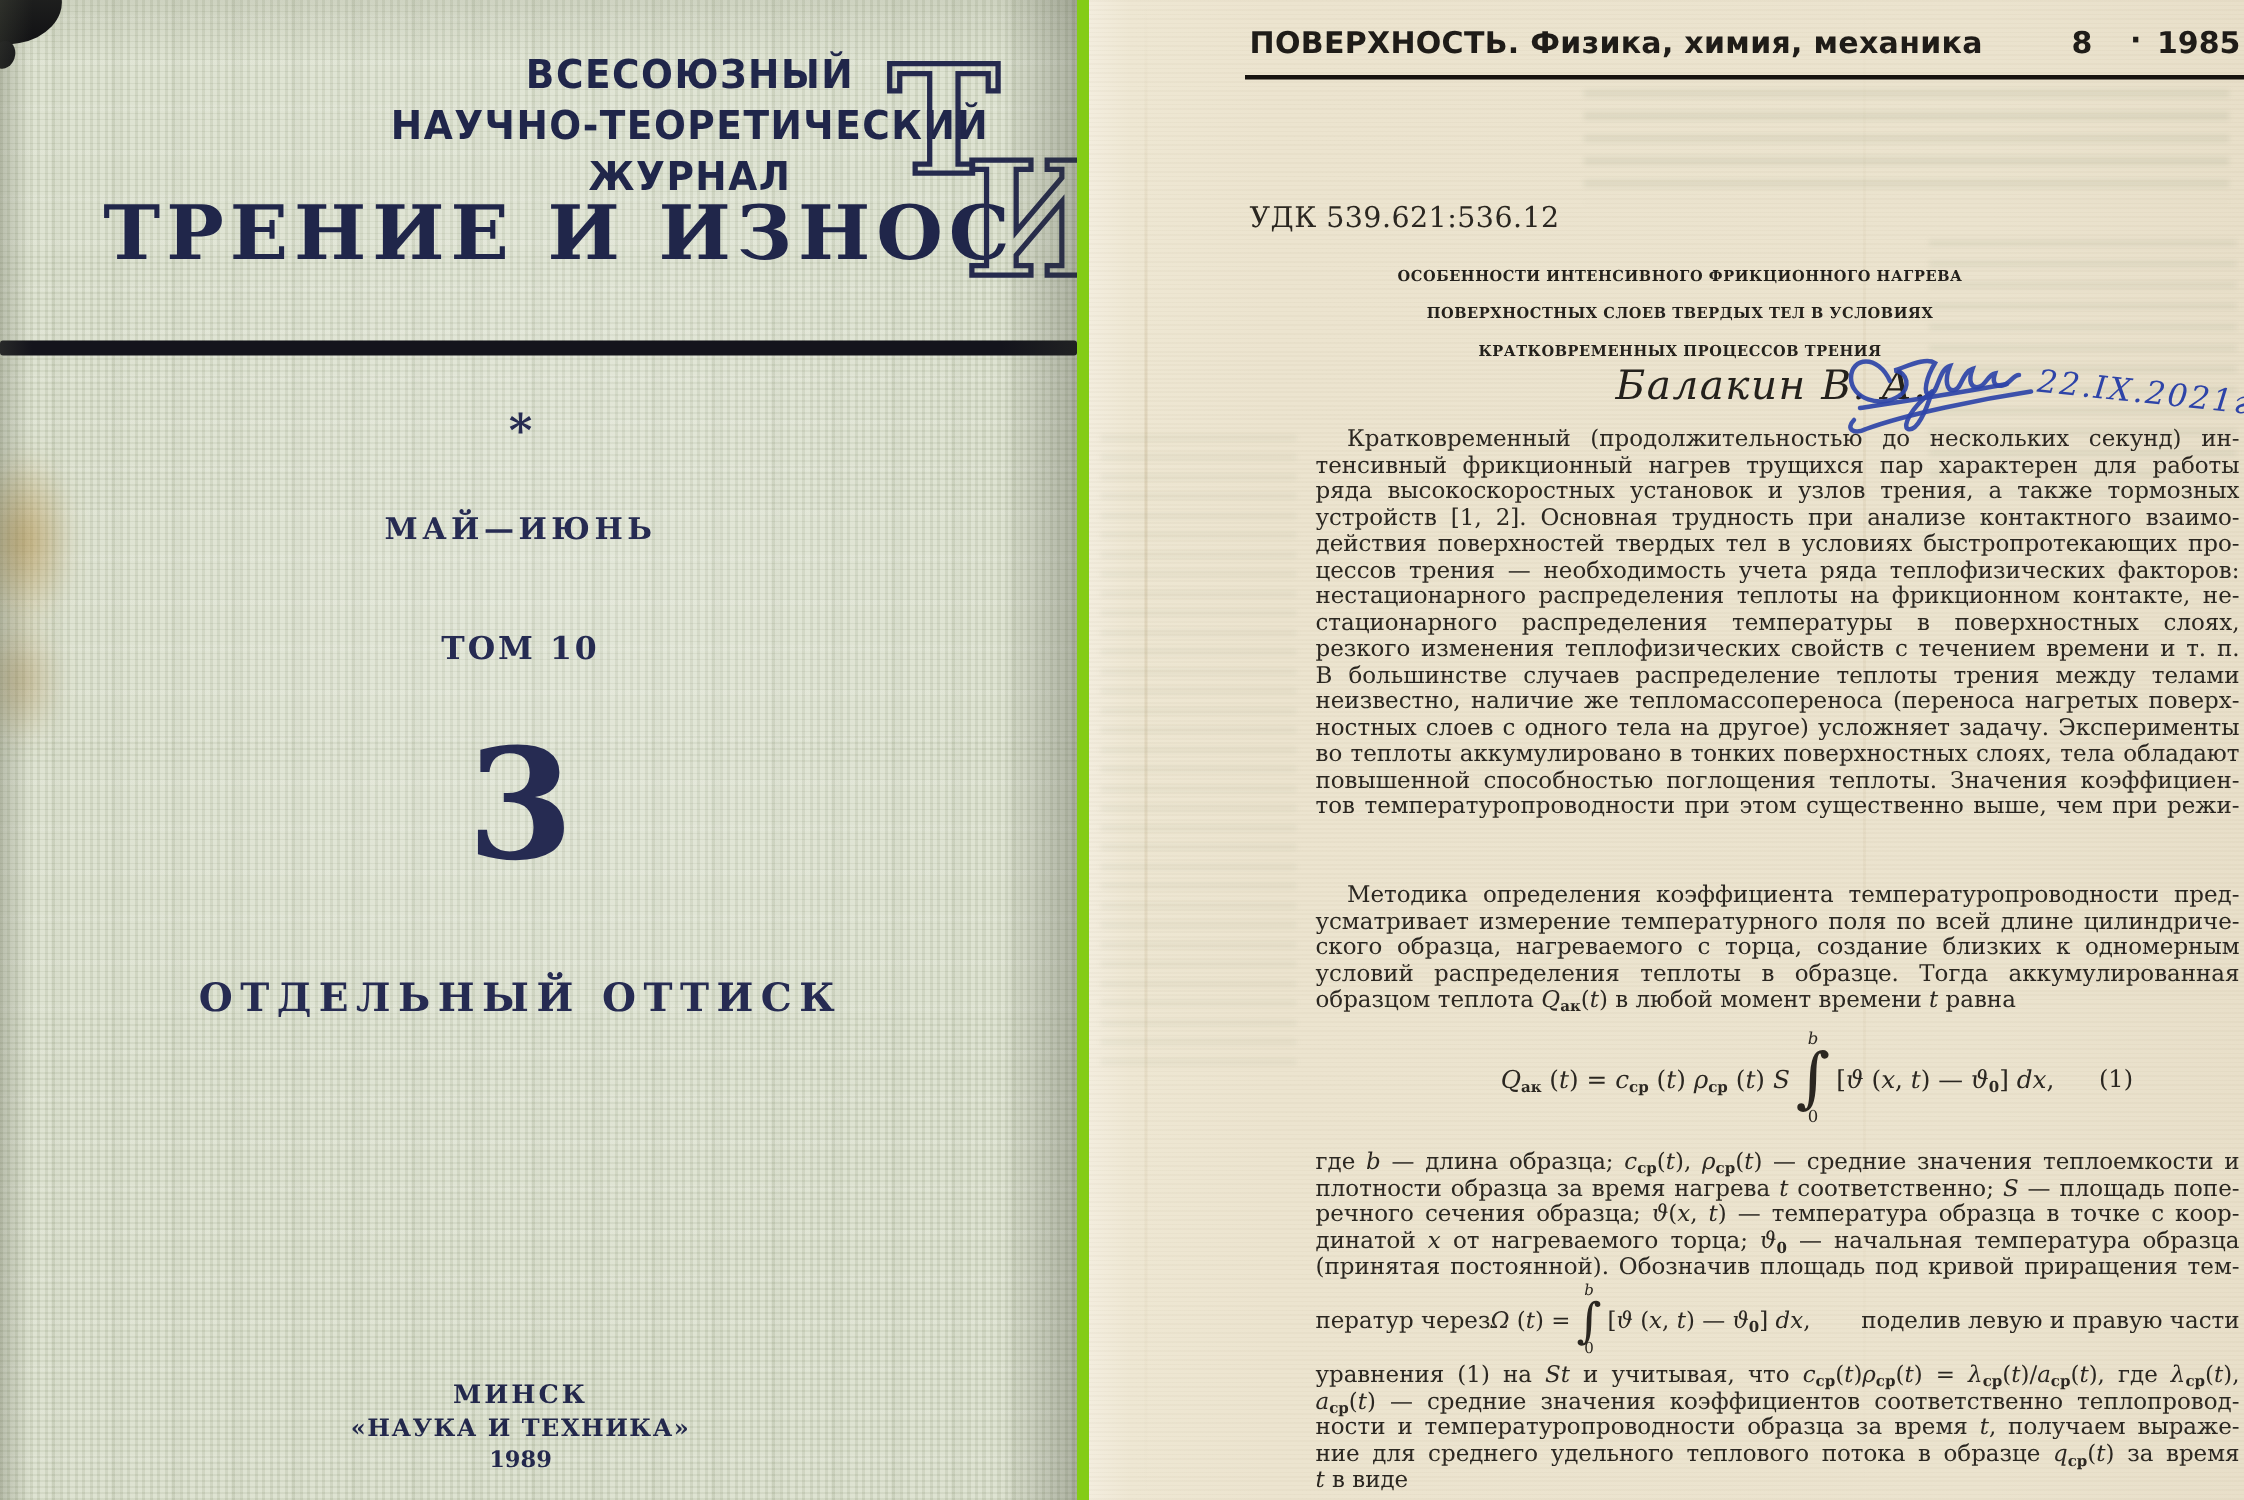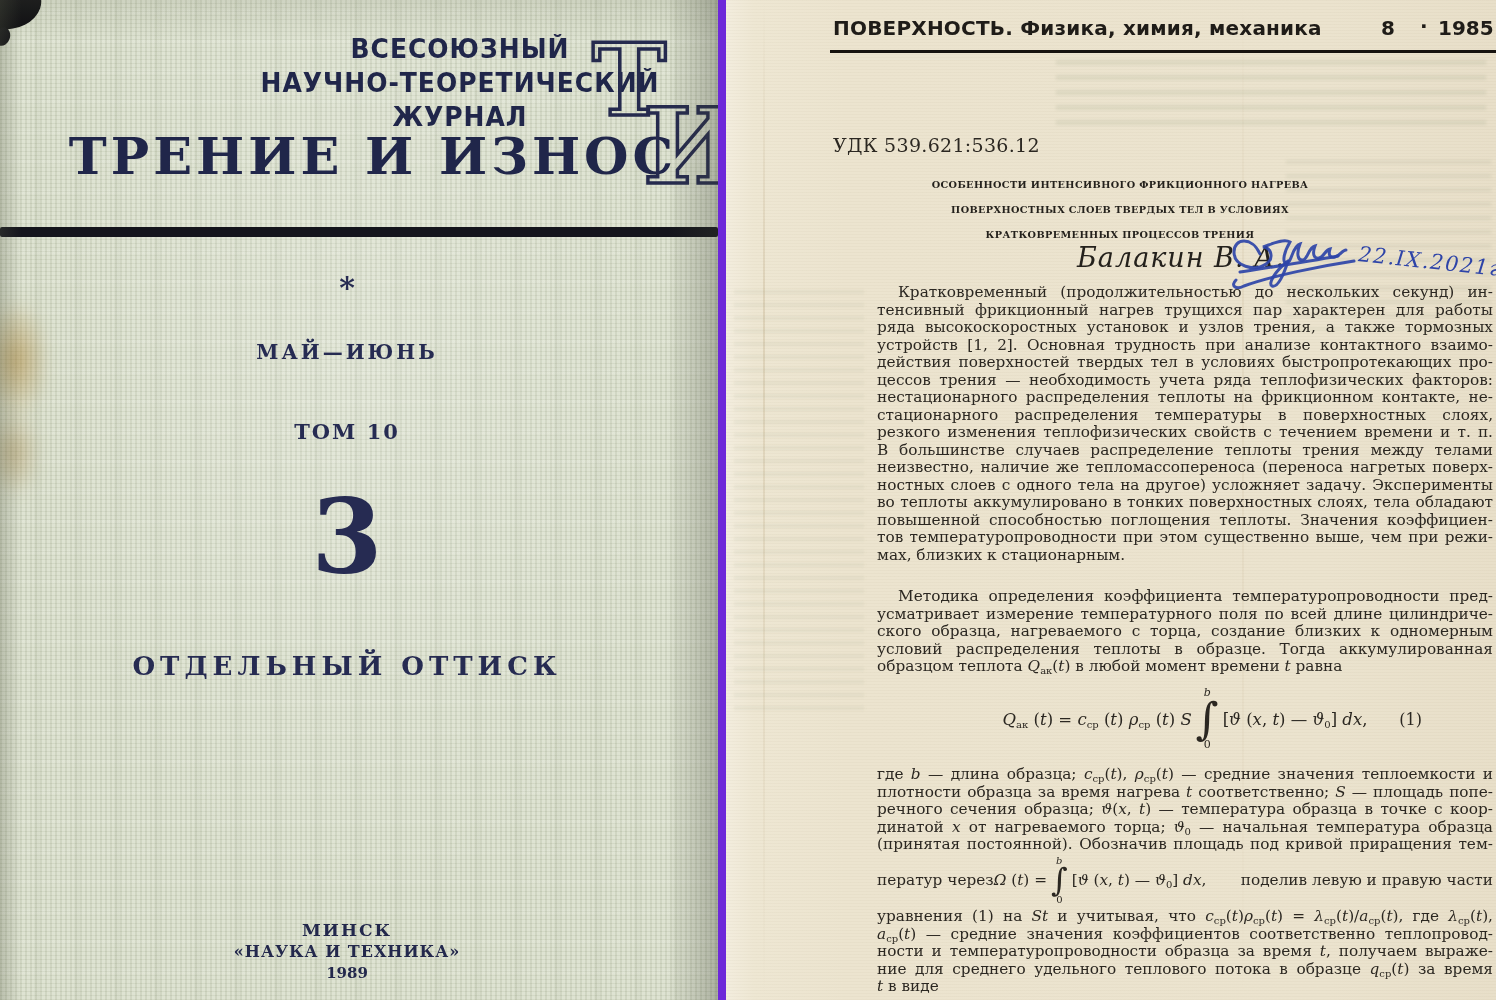--- a/index.html
+++ b/index.html
@@ -1,16 +1,16 @@
 <!DOCTYPE html>
 <html><head>
 <meta charset="utf-8">
 <style>
   html,body{margin:0;padding:0;background:#060606;}
-  .stage{position:relative;width:1496px;height:1000px;background:#6d28d9;overflow:hidden;
+  .stage{position:relative;width:1496px;height:1000px;background:#84cc16;overflow:hidden;
          font-family:"DejaVu Serif",serif;}
 
   
   .page-left{position:absolute;left:0;top:0;width:718px;height:1000px;overflow:hidden;
     background-color:#d8ddca;
     background-image:
       radial-gradient(ellipse at 50% 38%, rgba(255,255,255,.16), rgba(0,0,0,0) 62%),
       repeating-linear-gradient(90deg, rgba(151,160,133,.16) 0 2px, rgba(238,242,230,.16) 2px 5px),
       repeating-linear-gradient(0deg, rgba(146,156,128,.15) 0 1px, rgba(246,249,240,.10) 1px 4px),
       repeating-linear-gradient(90deg, rgba(0,0,0,0) 0 34px, rgba(120,132,104,.08) 34px 40px),
@@ -79,21 +79,21 @@
   .signature{position:absolute;left:500px;top:228px;width:150px;height:72px;overflow:visible;}
   .sig-path{stroke:#2e44a8;stroke-width:3;fill:none;stroke-linecap:round;opacity:.92;}
   .hw-date{position:absolute;left:632px;top:250px;font-size:21px;font-style:italic;color:#2e44a8;
            transform:rotate(6deg);letter-spacing:1.5px;white-space:nowrap;}
 
   .para{position:absolute;left:151px;width:616px;font-size:15.3px;color:#2b2721;}
   .jline{line-height:17.5px;height:17.5px;text-align:justify;text-align-last:justify;}
   .jline.last{text-align-last:left;}
   .indent-first .jline:first-child{text-indent:21px;}
   .p1{top:284px;} .p2{top:588px;} .p3{top:766px;} .p4{top:908px;}
-  sub{font-size:10px;vertical-align:-3px;line-height:0;}
+  sub{font-size:10px;vertical-align:-3px;line-height:0;font-weight:bold;}
   .it{font-style:italic;}
 
   .equation{position:absolute;left:151px;top:680px;width:616px;height:78px;display:flex;
             align-items:center;justify-content:center;font-size:16.5px;color:#2b2721;}
   .int-stack{display:inline-flex;flex-direction:column;align-items:center;margin:0 4px;}
   .int-lim{font-size:11px;line-height:10px;}
   .lim-up{font-style:italic;}
   .equation .int-sign{font-size:44px;line-height:42px;font-style:normal;}
   .eq-num{position:absolute;right:71px;top:50%;transform:translateY(-50%);font-size:16px;}
 
@@ -185,21 +185,20 @@
         <div class="jline">цессов трения — необходимость учета ряда теплофизических факторов:</div>
         <div class="jline">нестационарного распределения теплоты на фрикционном контакте, не-</div>
         <div class="jline">стационарного распределения температуры в поверхностных слоях,</div>
         <div class="jline">резкого изменения теплофизических свойств с течением времени и т. п.</div>
         <div class="jline">В большинстве случаев распределение теплоты трения между телами</div>
         <div class="jline">неизвестно, наличие же тепломассопереноса (переноса нагретых поверх-</div>
         <div class="jline">ностных слоев с одного тела на другое) усложняет задачу. Эксперименты</div>
         <div class="jline">во теплоты аккумулировано в тонких поверхностных слоях, тела обладают</div>
         <div class="jline">повышенной способностью поглощения теплоты. Значения коэффициен-</div>
         <div class="jline">тов температуропроводности при этом существенно выше, чем при режи-</div>
-        <div class="jline last">мах, близких к стационарным.</div>
       </div>
 
     <div class="para p2 indent-first">
         <div class="jline">Методика определения коэффициента температуропроводности пред-</div>
         <div class="jline">усматривает измерение температурного поля по всей длине цилиндриче-</div>
         <div class="jline">ского образца, нагреваемого с торца, создание близких к одномерным</div>
         <div class="jline">условий распределения теплоты в образце. Тогда аккумулированная</div>
         <div class="jline last"><span>образцом теплота </span><span class="it">Q</span><sub>ак</sub><span>(</span><span class="it">t</span><span>) в любой момент времени </span><span class="it">t</span><span> равна</span></div>
       </div>
 

